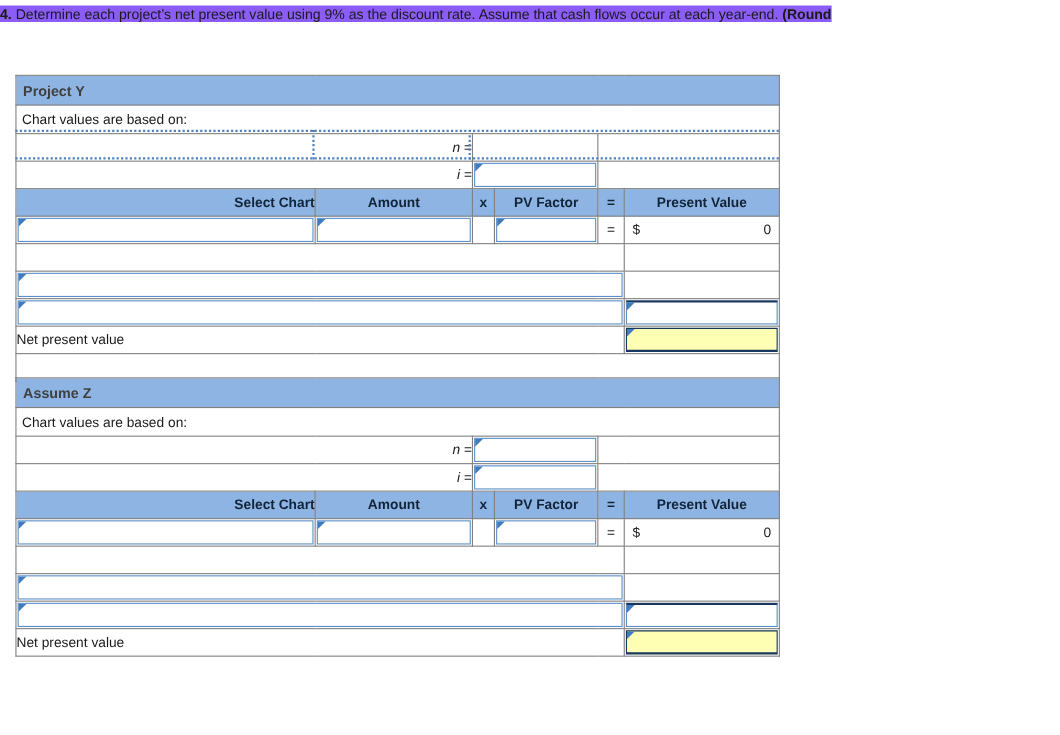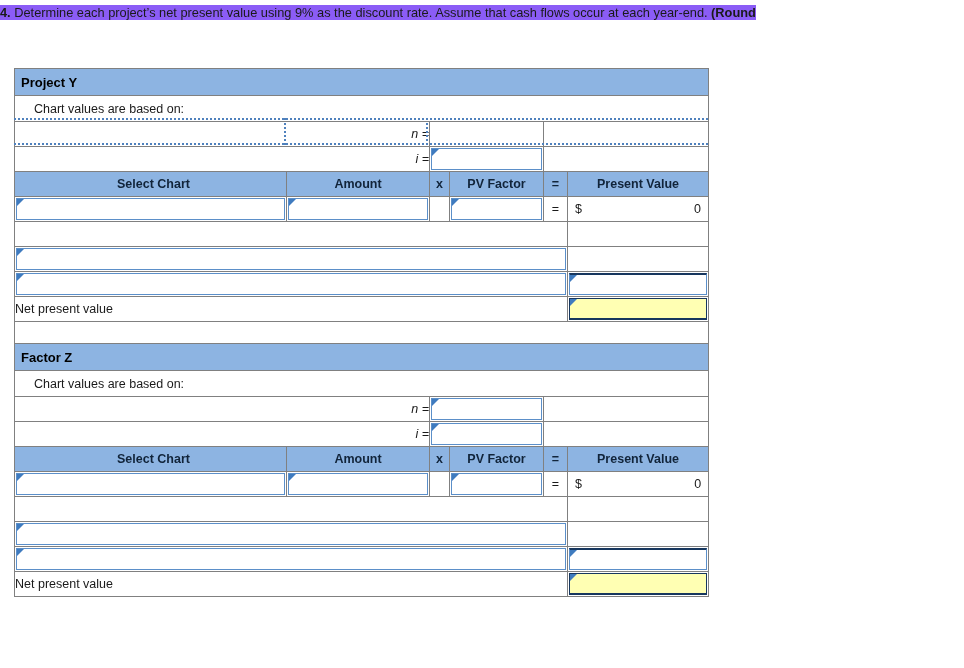--- a/index.html
+++ b/index.html
@@ -38,35 +38,35 @@
     vertical-align:middle;
     background:#ffffff;
   }
 
   .title-row td{
     background:#8db4e2;
     font-weight:bold;
     font-size:13px;
     padding-left:6px;
     height:26px;
-    color:#000000;
+    color:#404040;
   }
   .sub-row td{
-    padding-left:19px;
+    padding-left:5px;
     height:25px;
     font-weight:normal;
   }
   .colhead td{
     background:#8db4e2;
     font-weight:bold;
     text-align:center;
     height:24px;
     color:#11243a;
   }
-  .colhead td.left{ text-align:center; padding-left:6px; }
+  .colhead td.left{ text-align:right; padding-left:6px; }
 
   
   .lbl{
     text-align:right;
     padding-right:5px;
     font-style:italic;
     font-size:12.5px;
   }
 
   
@@ -269,21 +269,21 @@
     <col style="width:272px">
       <col style="width:143px">
       <col style="width:20px">
     <col style="width:94px">
       <col style="width:24px">
       <col style="width:141px">
   </colgroup>
 
   <tbody>
       <tr class="title-row">
-    <td colspan="6">Factor Z</td>
+    <td colspan="6">Assume Z</td>
   </tr>
 
   <tr class="sub-row">
     <td colspan="6">Chart values are based on:</td>
   </tr>
 
   <tr>
     <td colspan="2" class="lbl">n =</td>
     <td colspan="2">
       <div class="cellbox"></div>

